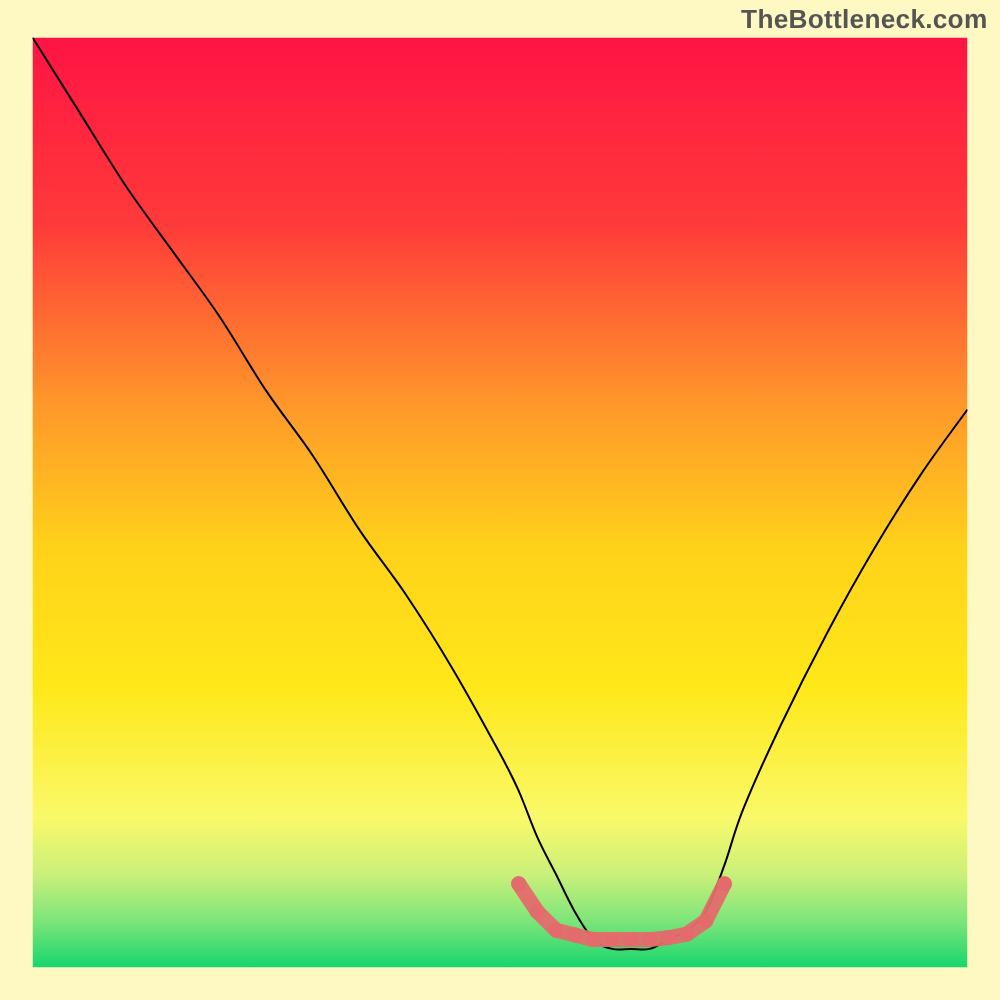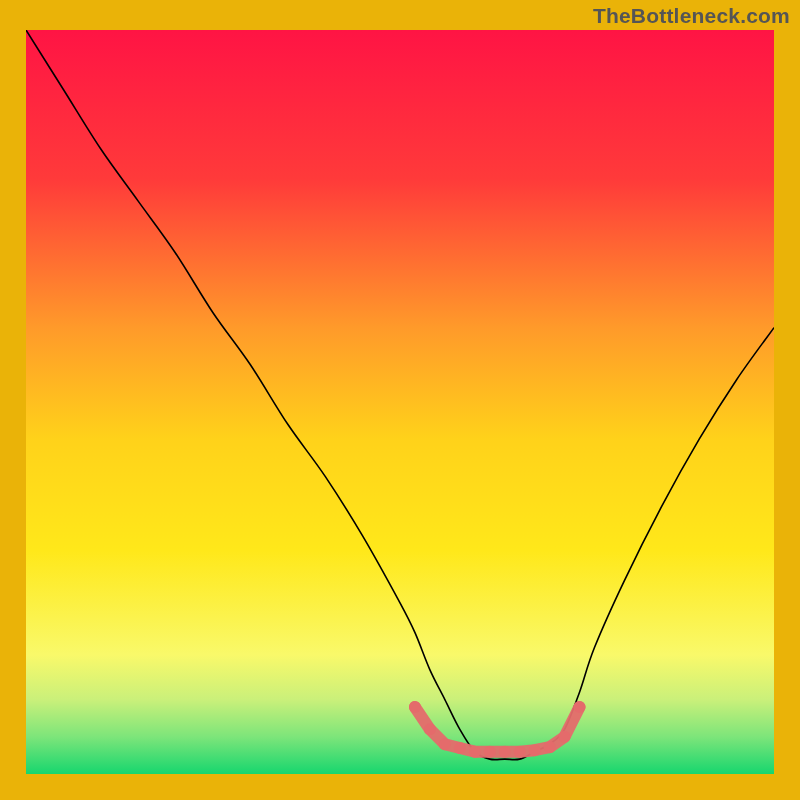--- a/index.html
+++ b/index.html
@@ -1,21 +1,21 @@
 <!DOCTYPE html>
 <html><head>
 <meta charset="utf-8">
 <style>
   * { margin: 0; padding: 0; box-sizing: border-box; }
   html, body { width: 800px; height: 800px; overflow: hidden; background: #000; }
   .stage {
     position: relative;
     width: 800px;
     height: 800px;
-    background: #eab308;
+    background: #fef9c3;
   }
   .watermark {
     position: absolute;
     top: 4px;
     right: 10px;
     font-family: Arial, Helvetica, sans-serif;
     font-size: 21px;
     font-weight: 600;
     color: #555;
     letter-spacing: 0.2px;

